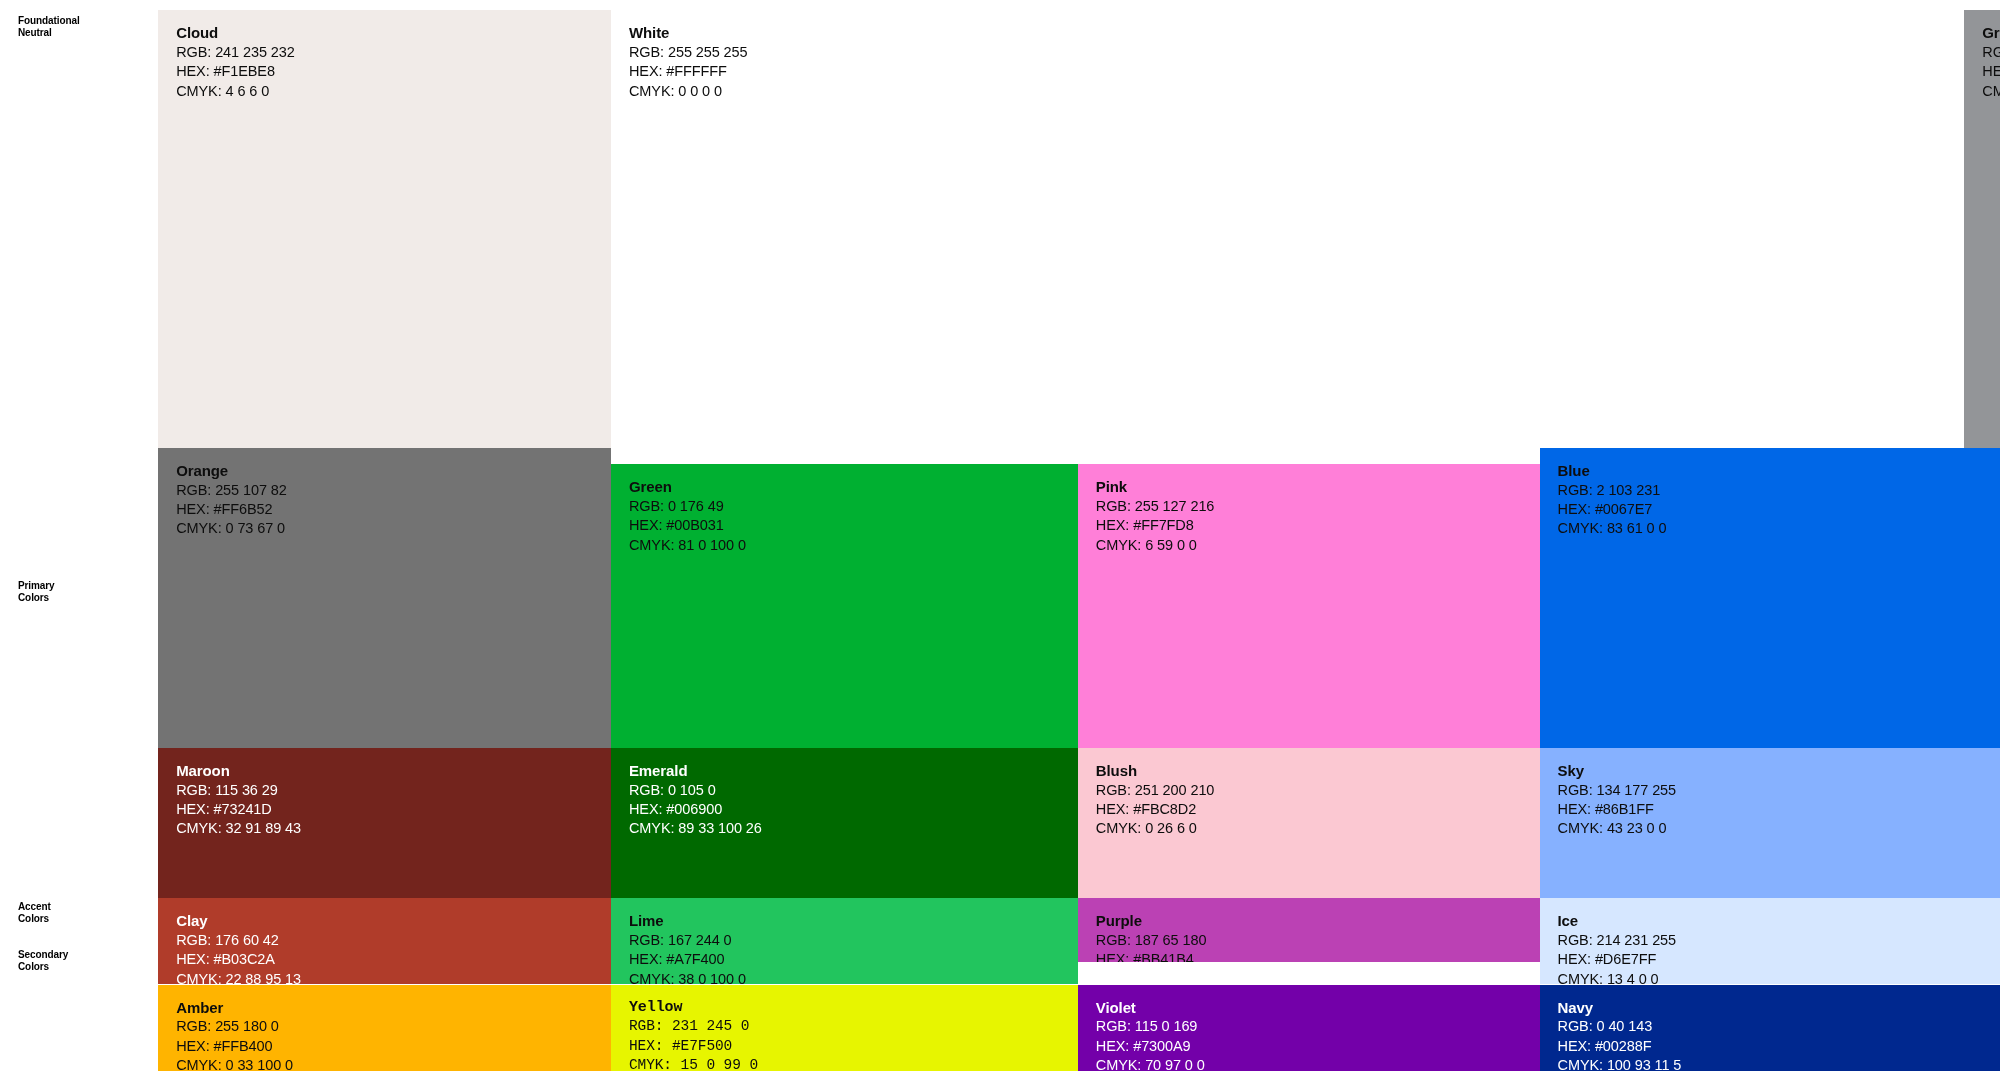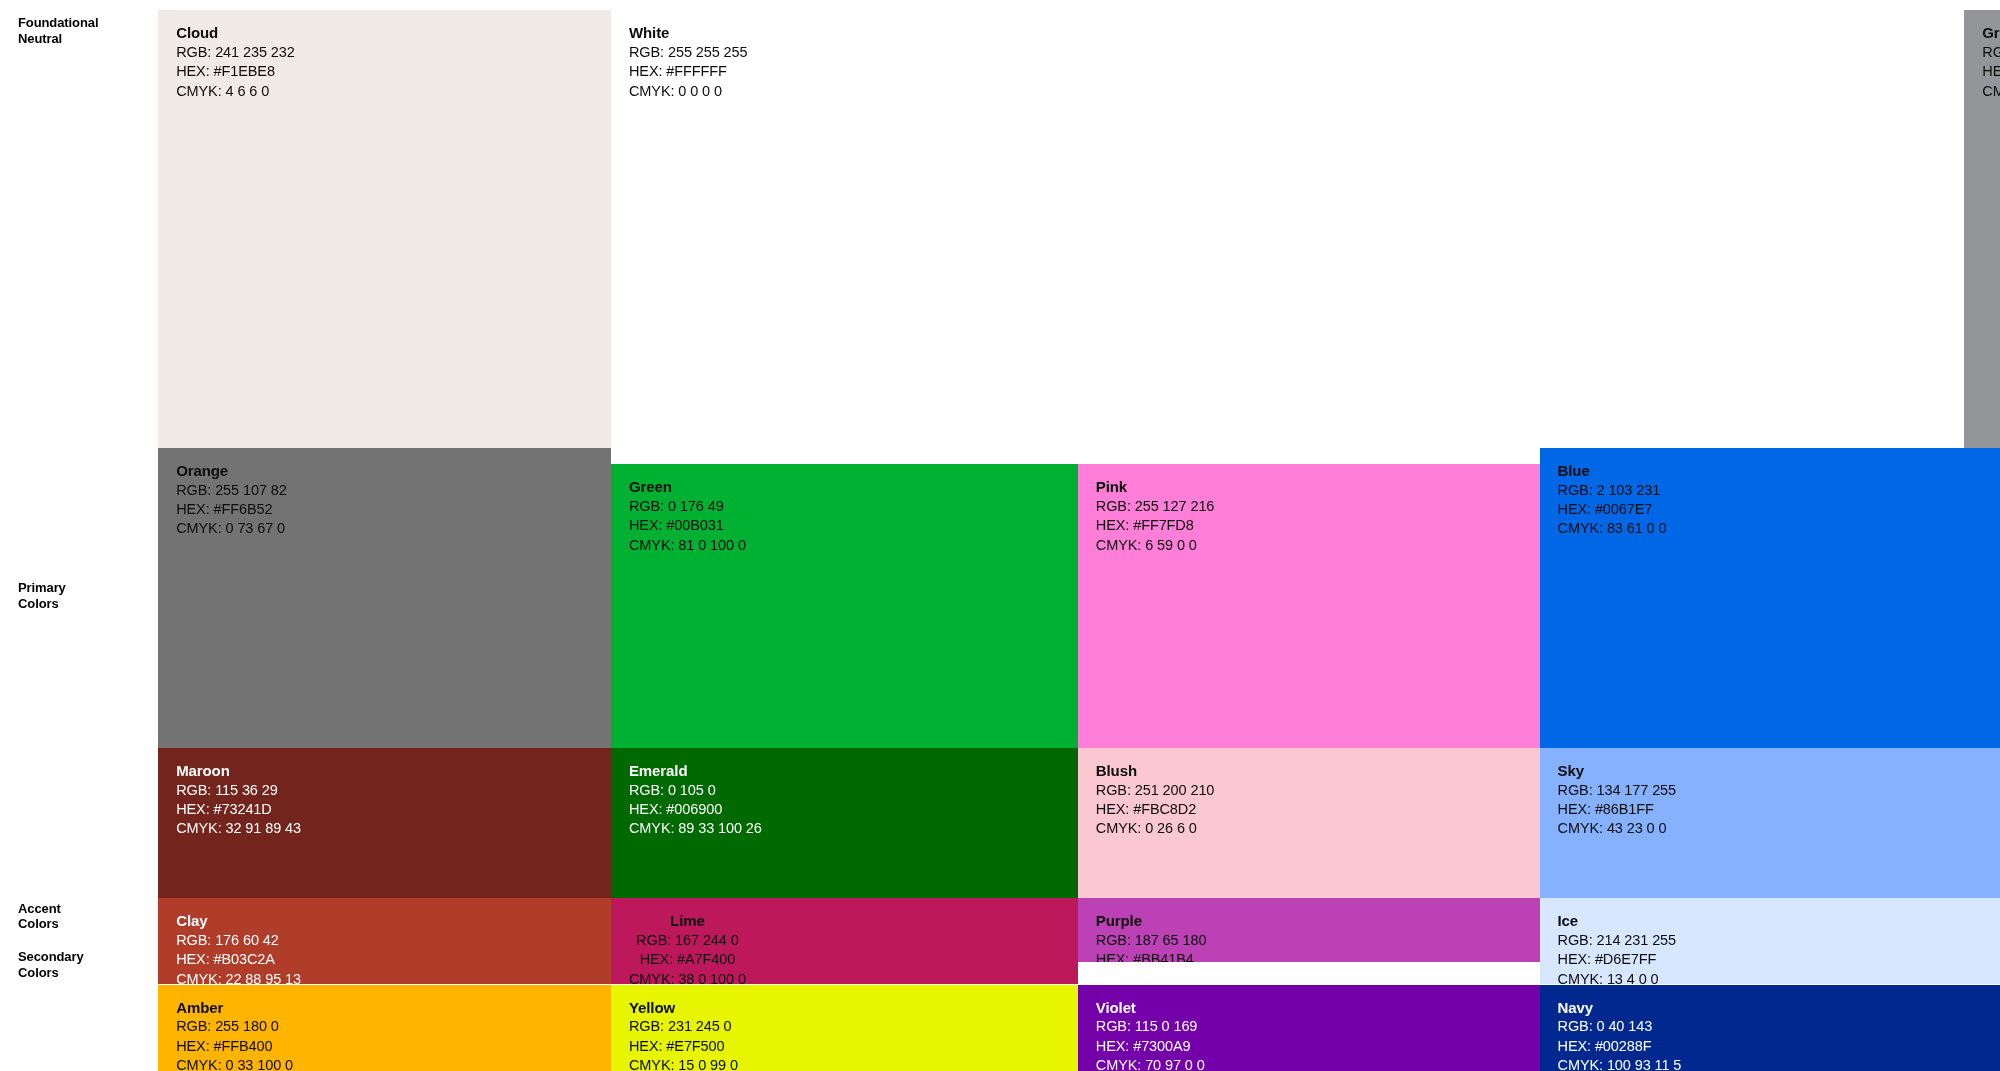--- a/index.html
+++ b/index.html
@@ -18,21 +18,21 @@
     width: 2000px;
     height: 1071px;
     background: #ffffff;
   }
 
   
   .group-label {
     position: absolute;
     left: 18px;
     width: 130px;
-    font-size: 13px;
+    font-size: 10px;
     font-weight: 700;
     line-height: 1.22;
     color: #000000;
     letter-spacing: -0.1px;
     white-space: pre-line;
   }
 
   
   .swatch {
     position: absolute;
@@ -172,21 +172,21 @@
       </div>
     </div>
     <div class="swatch" style="left: 158.163px; top: 898.012px; width: 452.806px; height: 86.4941px; background: rgb(176, 60, 42);">
       <div class="swatch-info on-dark">
         <span class="swatch-name">Clay</span>
         <span class="swatch-line">RGB: 176 60 42</span>
         <span class="swatch-line">HEX: #B03C2A</span>
         <span class="swatch-line">CMYK: 22 88 95 13</span>
       </div>
     </div>
-    <div class="swatch" style="left: 610.969px; top: 898.012px; width: 466.837px; height: 86.4941px; background: #be185d; text-align: center;">
+    <div class="swatch" style="left: 610.969px; top: 898.012px; width: 466.837px; height: 86.4941px; background: #22c55e;">
       <div class="swatch-info on-light">
         <span class="swatch-name">Lime</span>
         <span class="swatch-line">RGB: 167 244 0</span>
         <span class="swatch-line">HEX: #A7F400</span>
         <span class="swatch-line">CMYK: 38 0 100 0</span>
       </div>
     </div>
     <div class="swatch" style="left: 1077.81px; top: 898.012px; width: 461.735px; height: 64px; background: rgb(187, 65, 180);">
       <div class="swatch-info on-light">
         <span class="swatch-name">Purple</span>
@@ -204,21 +204,21 @@
       </div>
     </div>
     <div class="swatch" style="left: 158.163px; top: 984.506px; width: 452.806px; height: 86.4941px; background: rgb(255, 180, 0);">
       <div class="swatch-info on-light">
         <span class="swatch-name">Amber</span>
         <span class="swatch-line">RGB: 255 180 0</span>
         <span class="swatch-line">HEX: #FFB400</span>
         <span class="swatch-line">CMYK: 0 33 100 0</span>
       </div>
     </div>
-    <div class="swatch" style="left: 610.969px; top: 984.506px; width: 466.837px; height: 86.4941px; background: rgb(231, 245, 0);">
+    <div class="swatch" style="left: 610.969px; top: 984.506px; width: 466.837px; height: 86.4941px; background: rgb(231, 245, 0); font-family: Liberation Mono, monospace;">
       <div class="swatch-info on-light">
         <span class="swatch-name">Yellow</span>
         <span class="swatch-line">RGB: 231 245 0</span>
         <span class="swatch-line">HEX: #E7F500</span>
         <span class="swatch-line">CMYK: 15 0 99 0</span>
       </div>
     </div>
     <div class="swatch" style="left: 1077.81px; top: 984.506px; width: 463px; height: 86.4941px; background: rgb(115, 0, 169);">
       <div class="swatch-info on-dark">
         <span class="swatch-name">Violet</span>

